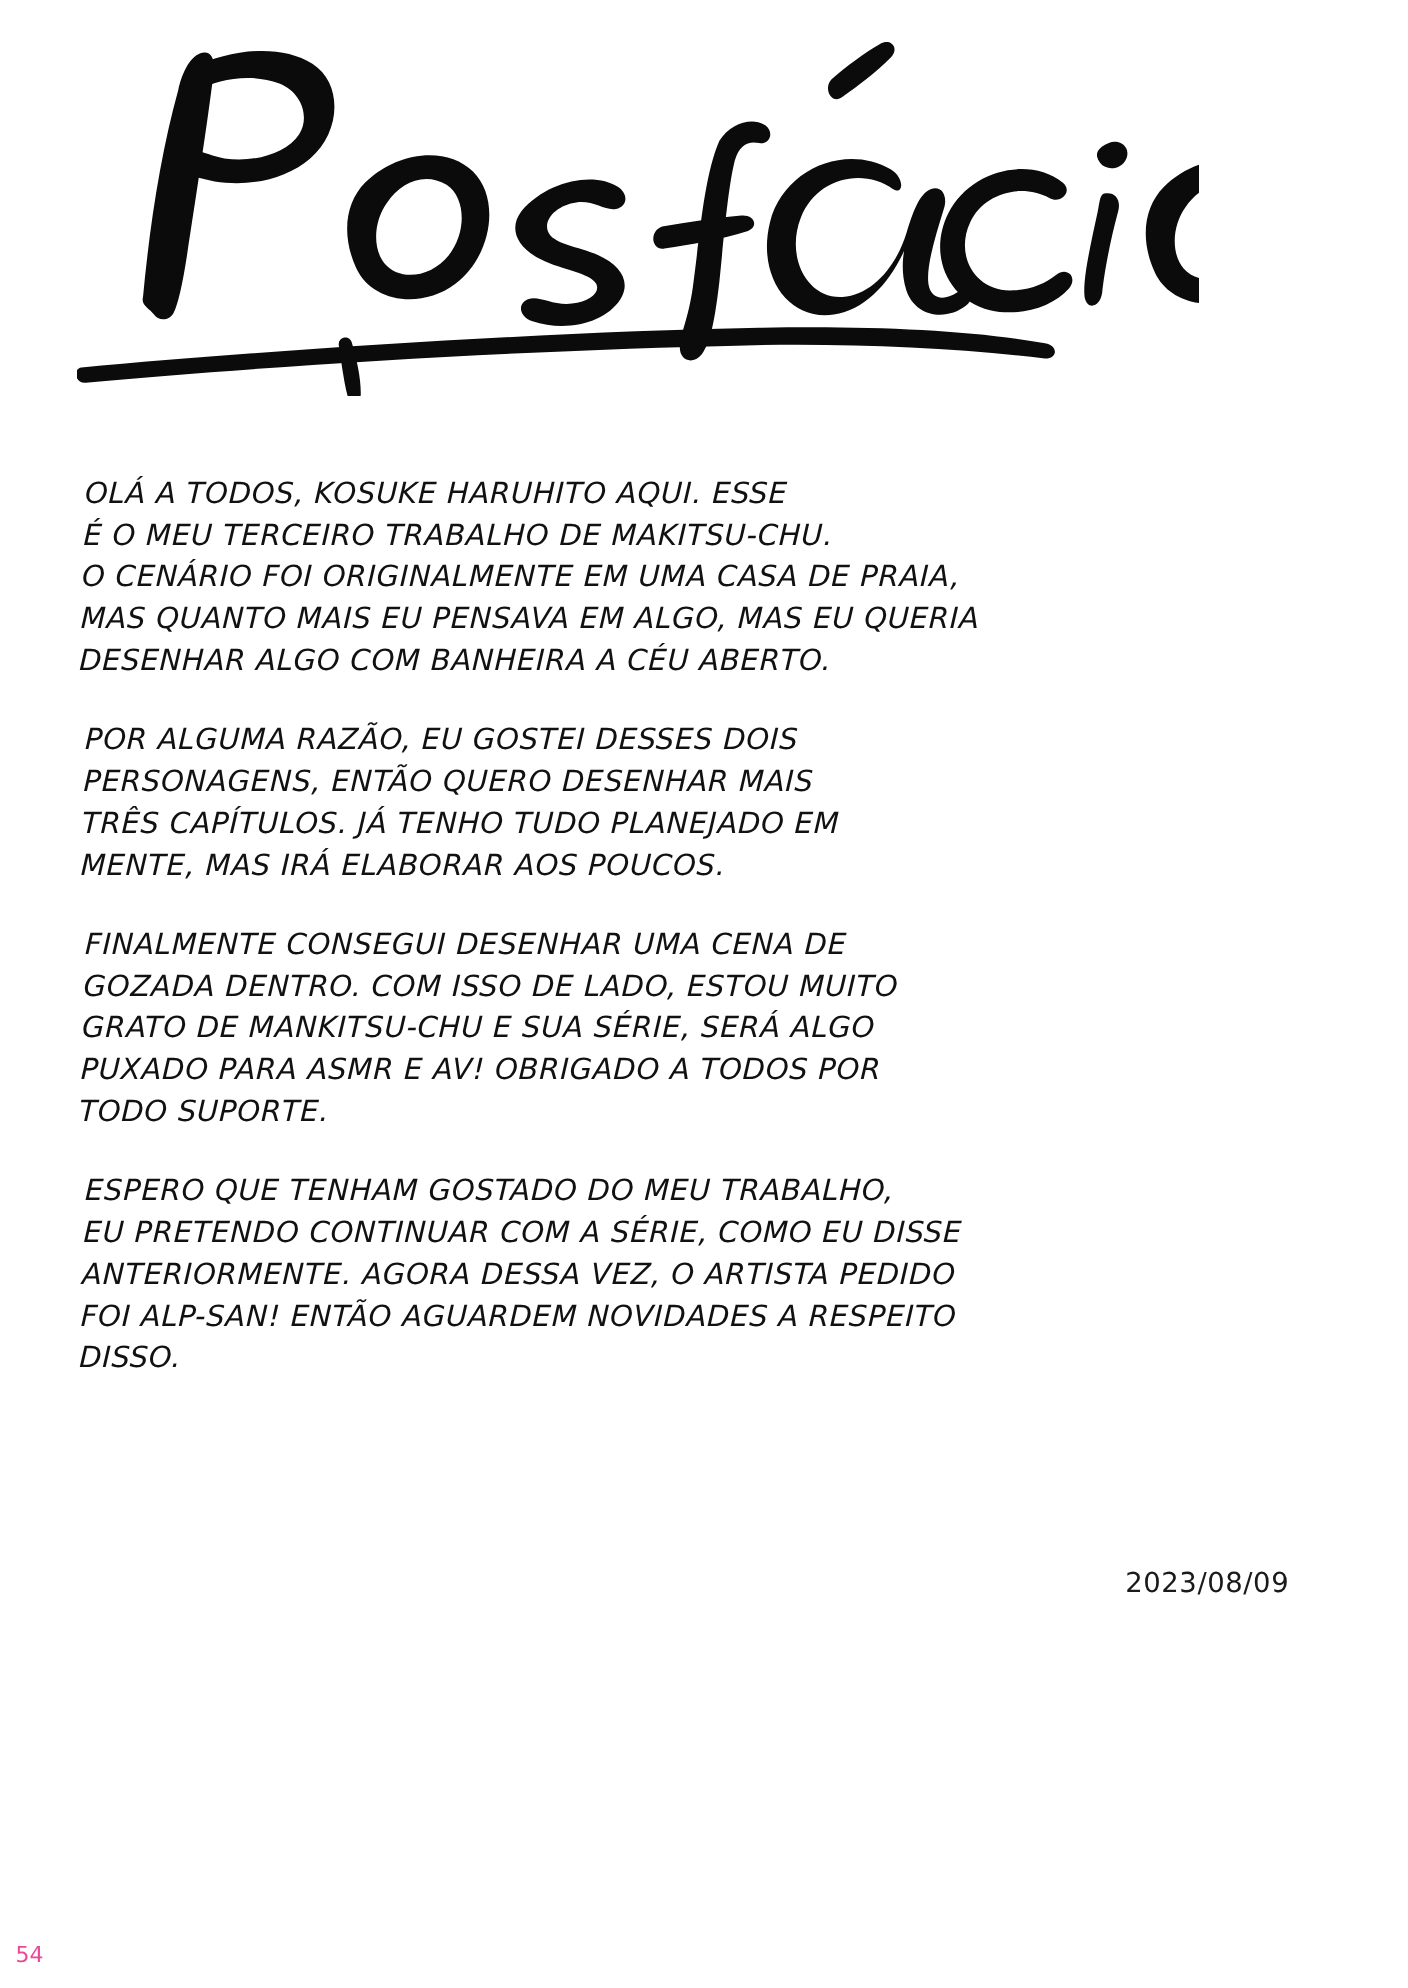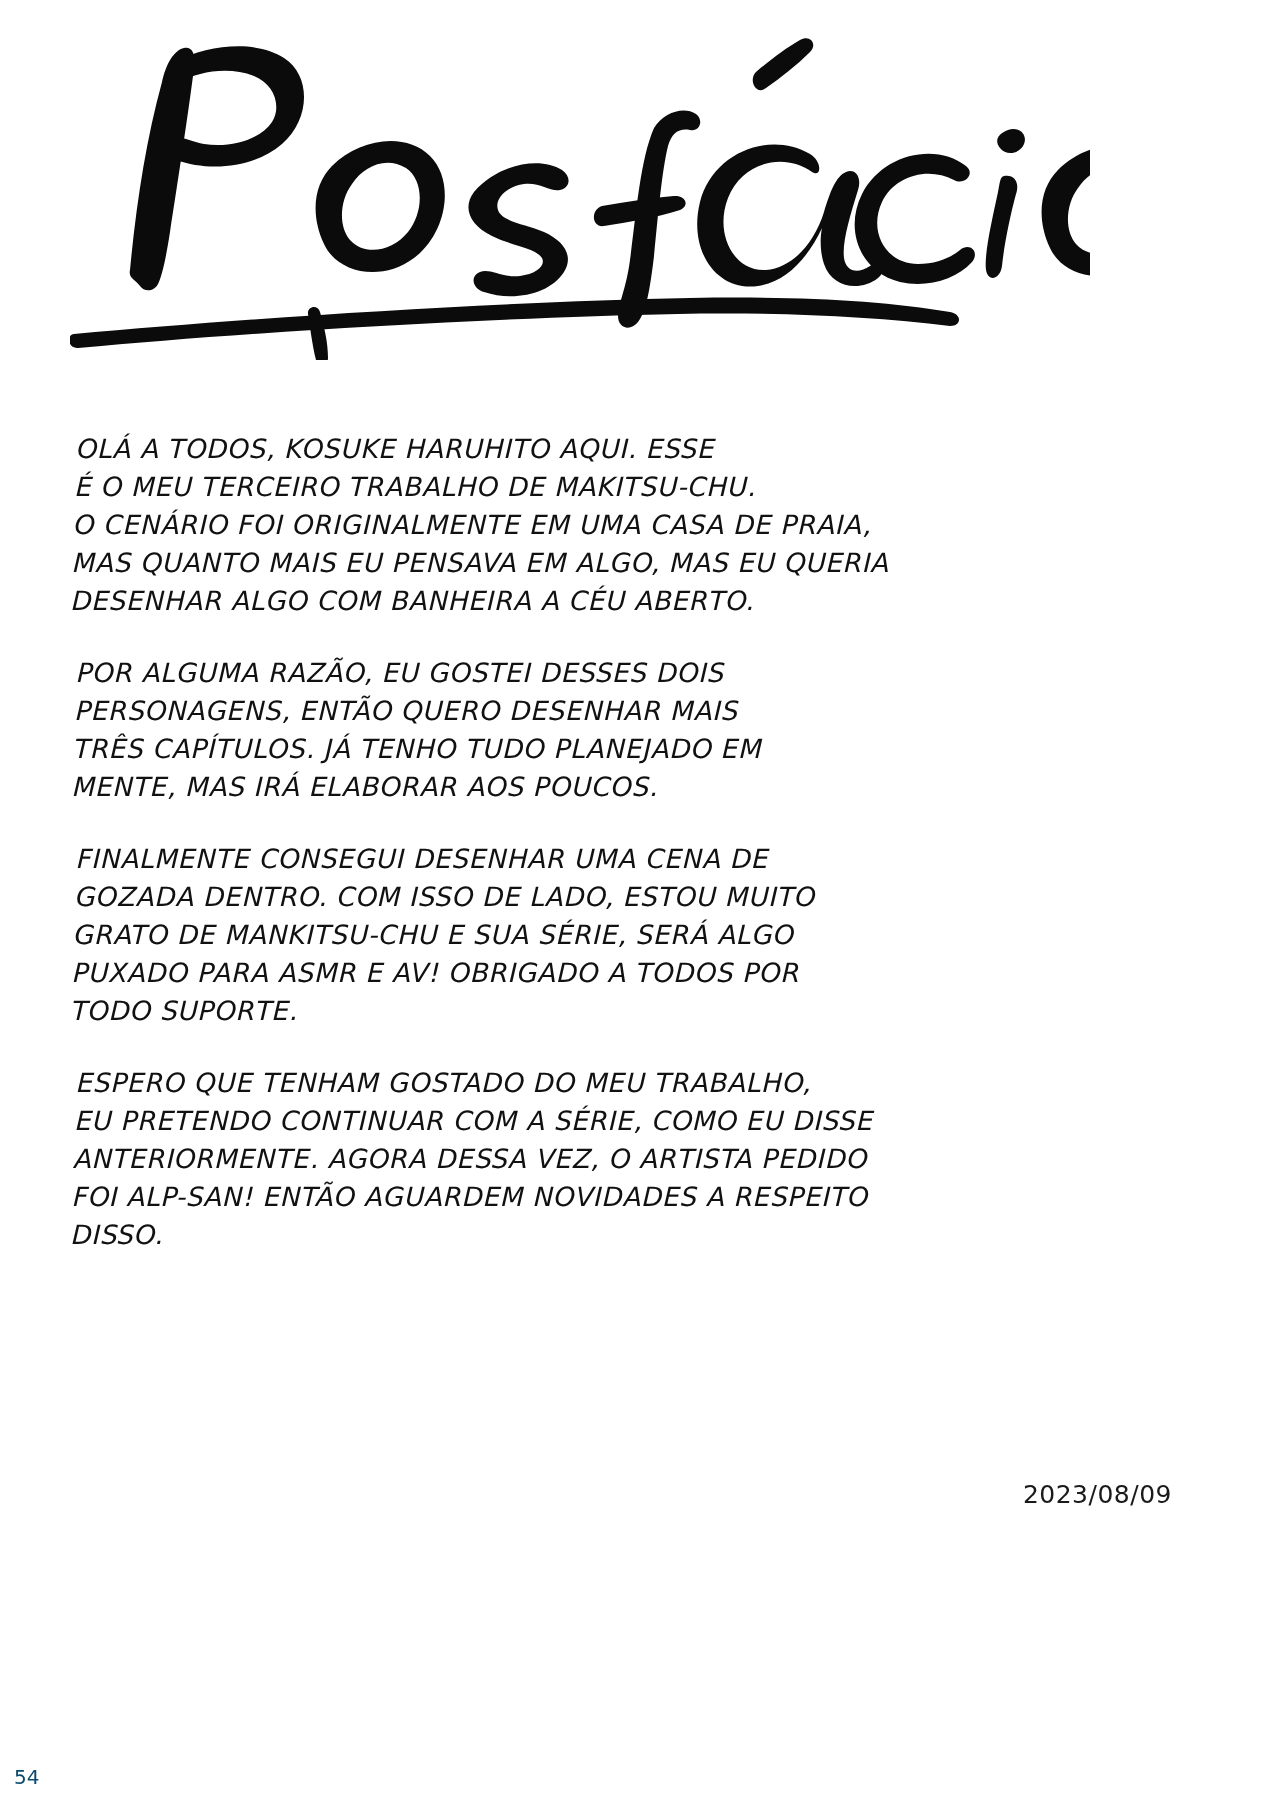--- a/index.html
+++ b/index.html
@@ -58,35 +58,35 @@
     white-space: pre-line;
     transform: skewX(-2deg);
     transform-origin: left top;
   }
   .para:last-child { margin-bottom: 0; }
 
   
   .date {
     position: absolute;
     right: 108px;
-    top: 1480px;
+    top: 1424px;
     font-family: "DejaVu Sans", sans-serif;
     font-size: 25px;
     color: #1a1a1a;
     letter-spacing: 0.5px;
   }
 
   
   .page-number {
     position: absolute;
     left: 14px;
     bottom: 18px;
     font-family: "DejaVu Sans", sans-serif;
     font-size: 20px;
-    color: #0c4a6e;
+    color: #ec4899;
   }
 </style>
 </head>
 <body>
 
 <div class="page">
 
   <div class="title-wrap">
     <svg class="title-svg" viewBox="0 0 1020 340" xmlns="http://www.w3.org/2000/svg">
       <g fill="#0b0b0b">

